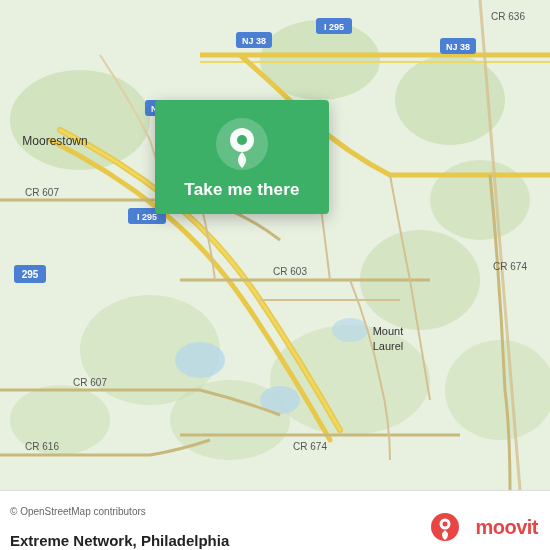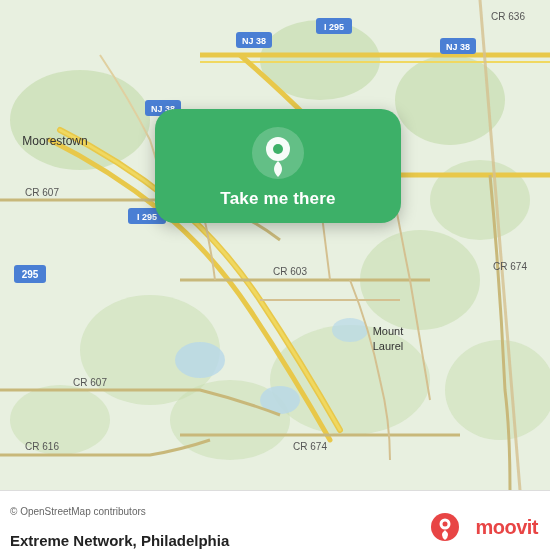--- a/index.html
+++ b/index.html
@@ -26,30 +26,29 @@
       height: 100%;
       position: absolute;
       top: 0; left: 0;
     }
 
     
     #location-card {
       position: absolute;
       top: 100px;
       left: 155px;
-      width: 246px;
+      width: 174px;
       background: #3db068;
-      border-radius: 20px;
+      border-radius: 4px;
       padding: 18px 20px 14px;
       display: flex;
       flex-direction: column;
       align-items: center;
       box-shadow: 0 4px 16px rgba(0,0,0,0.25);
       cursor: pointer;
-      margin-top: 9px;
     }
 
     #pin-icon {
       width: 52px;
       height: 52px;
       margin-bottom: 10px;
     }
 
     #take-me-there-btn {
       color: #fff;

